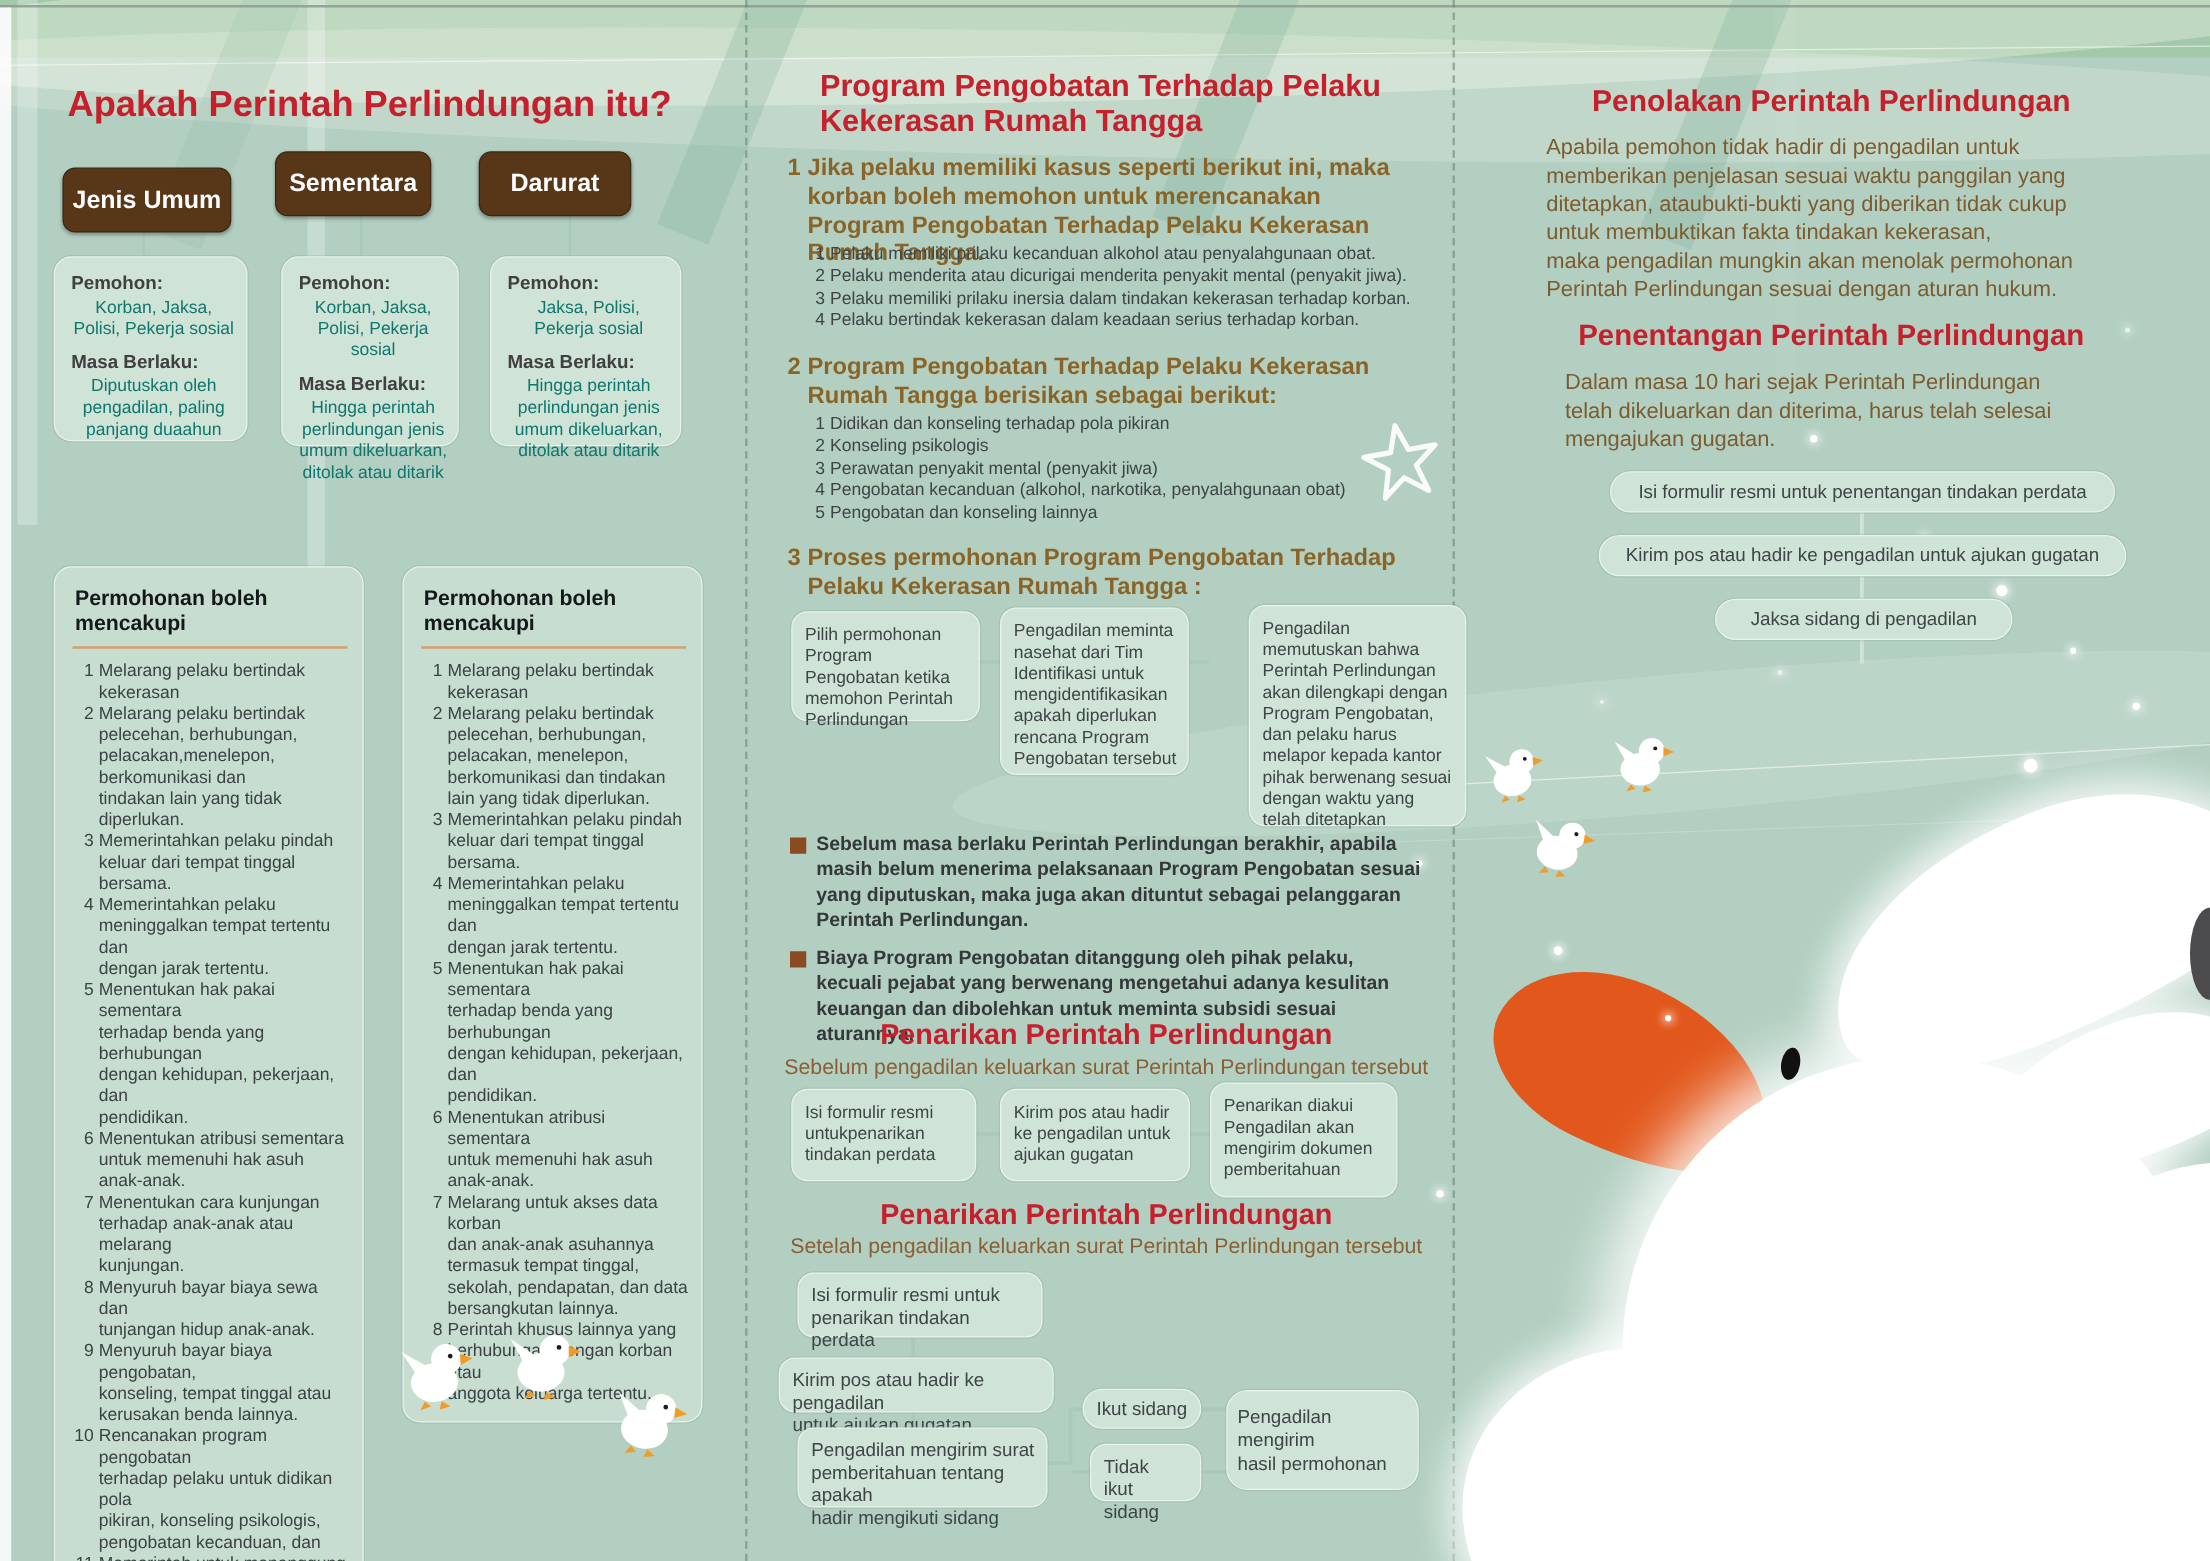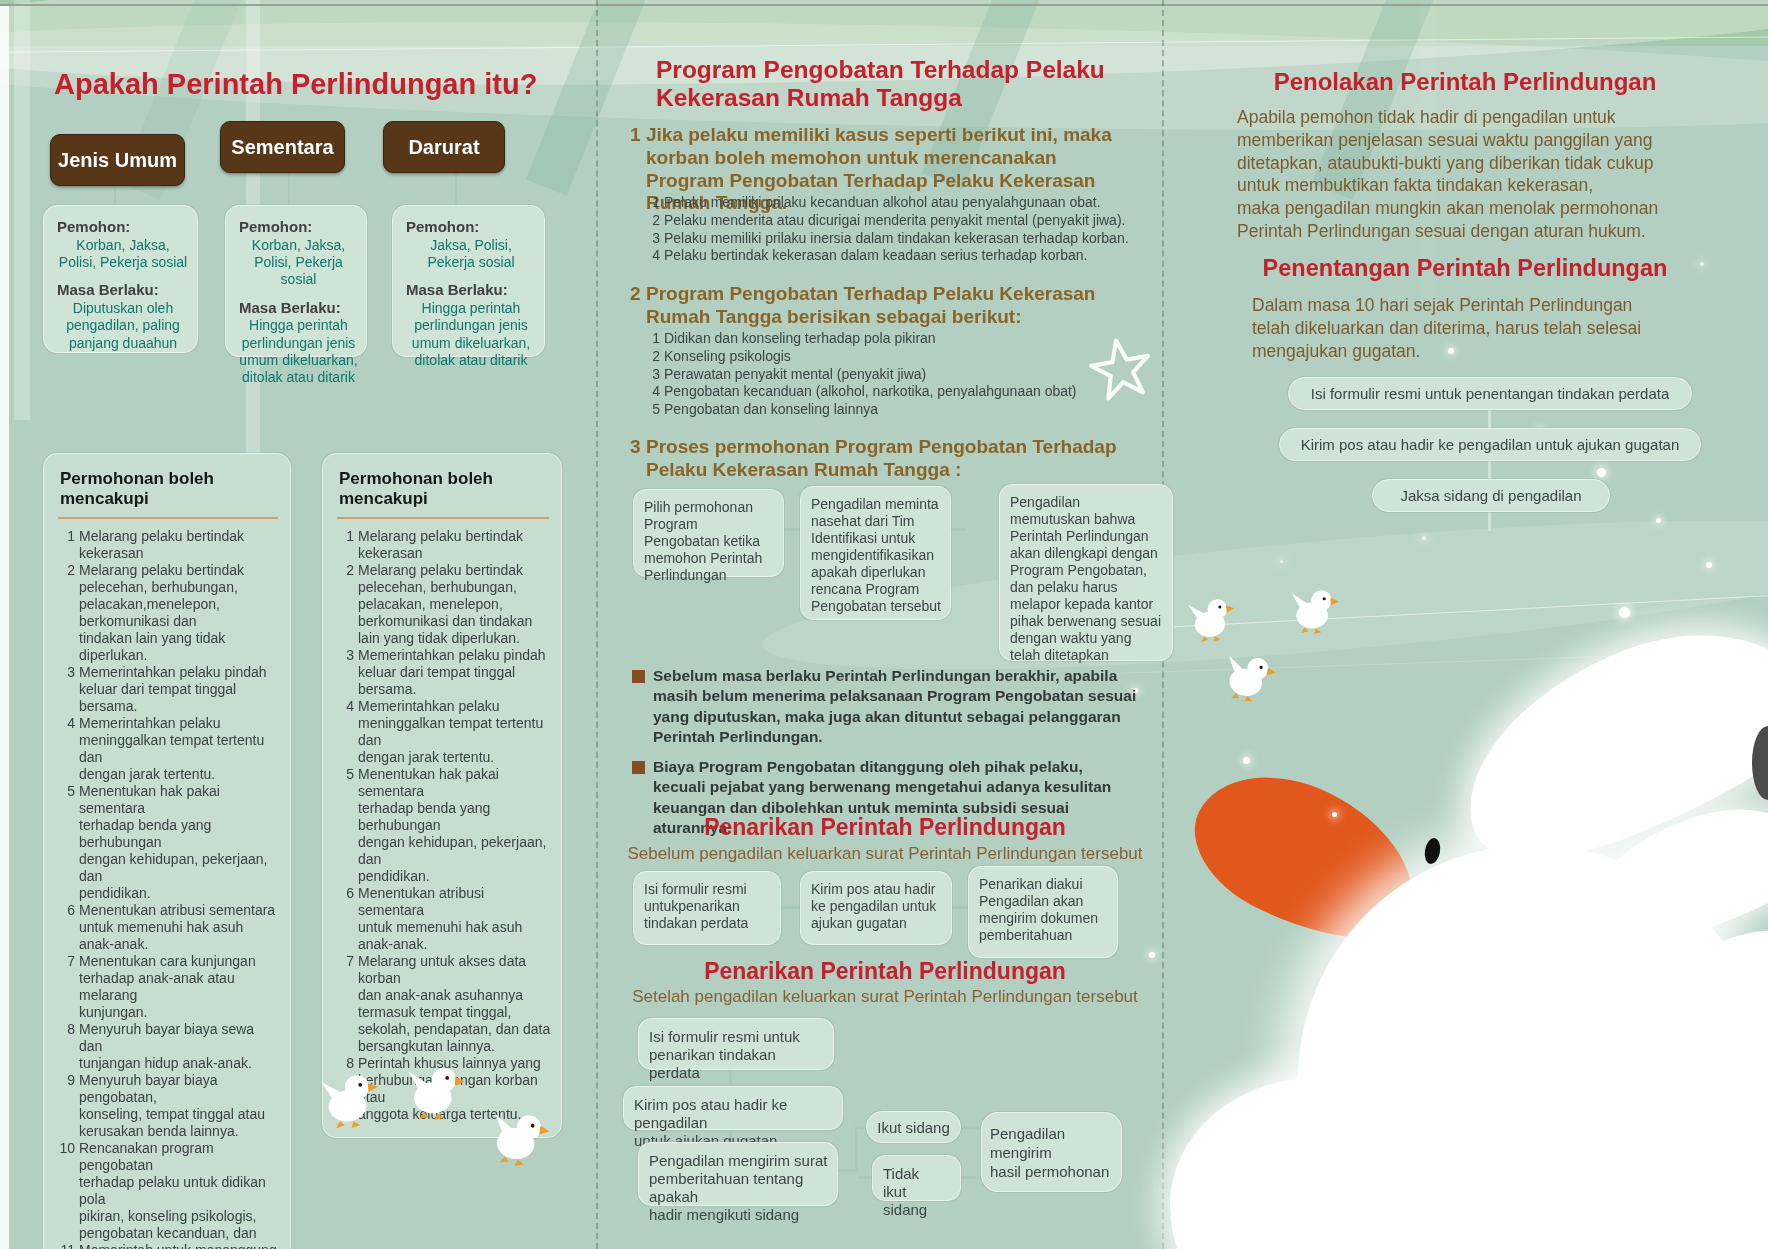--- a/index.html
+++ b/index.html
@@ -342,21 +342,21 @@
 hadir mengikuti sidang</div>
   <div class="conn" style="left:838px;top:1169px;width:17px;height:3px;"></div>
   <div class="conn" style="left:855px;top:1126px;width:3px;height:46px;"></div>
   <div class="conn" style="left:858px;top:1126px;width:8px;height:3px;"></div>
   <div class="gbox step" style="left:866px;top:1111px;width:95px;height:32px;">Ikut sidang</div>
   <div class="conn" style="left:858px;top:1176px;width:14px;height:3px;"></div>
   <div class="gbox pbox pre" style="left:872px;top:1155px;width:89px;height:46px;font-size:15px;line-height:18px;">Tidak
 ikut sidang</div>
   <div class="conn" style="left:961px;top:1126px;width:20px;height:3px;"></div>
   <div class="conn" style="left:961px;top:1176px;width:20px;height:3px;"></div>
-  <div class="gbox step pre" style="left:981px;top:1112px;width:141px;height:80px;font-size:15px;line-height:19px;">Pengadilan mengirim
+  <div class="gbox step pre" style="left:981px;top:1112px;width:154px;height:80px;font-size:15px;line-height:19px;">Pengadilan mengirim
 hasil permohonan</div>
 
   <div class="red-title center" style="left:1195px;top:68px;width:540px;font-size:24px;">Penolakan Perintah Perlindungan</div>
   <div class="pre" style="position:absolute;left:1237px;top:106px;width:480px;font-size:17.5px;line-height:1.3;color:#7c5b2e;z-index:5;">Apabila pemohon tidak hadir di pengadilan untuk
 memberikan penjelasan sesuai waktu panggilan yang
 ditetapkan, ataubukti-bukti yang diberikan tidak cukup
 untuk membuktikan fakta tindakan kekerasan,
 maka pengadilan mungkin akan menolak permohonan
 Perintah Perlindungan sesuai dengan aturan hukum.</div>
 

